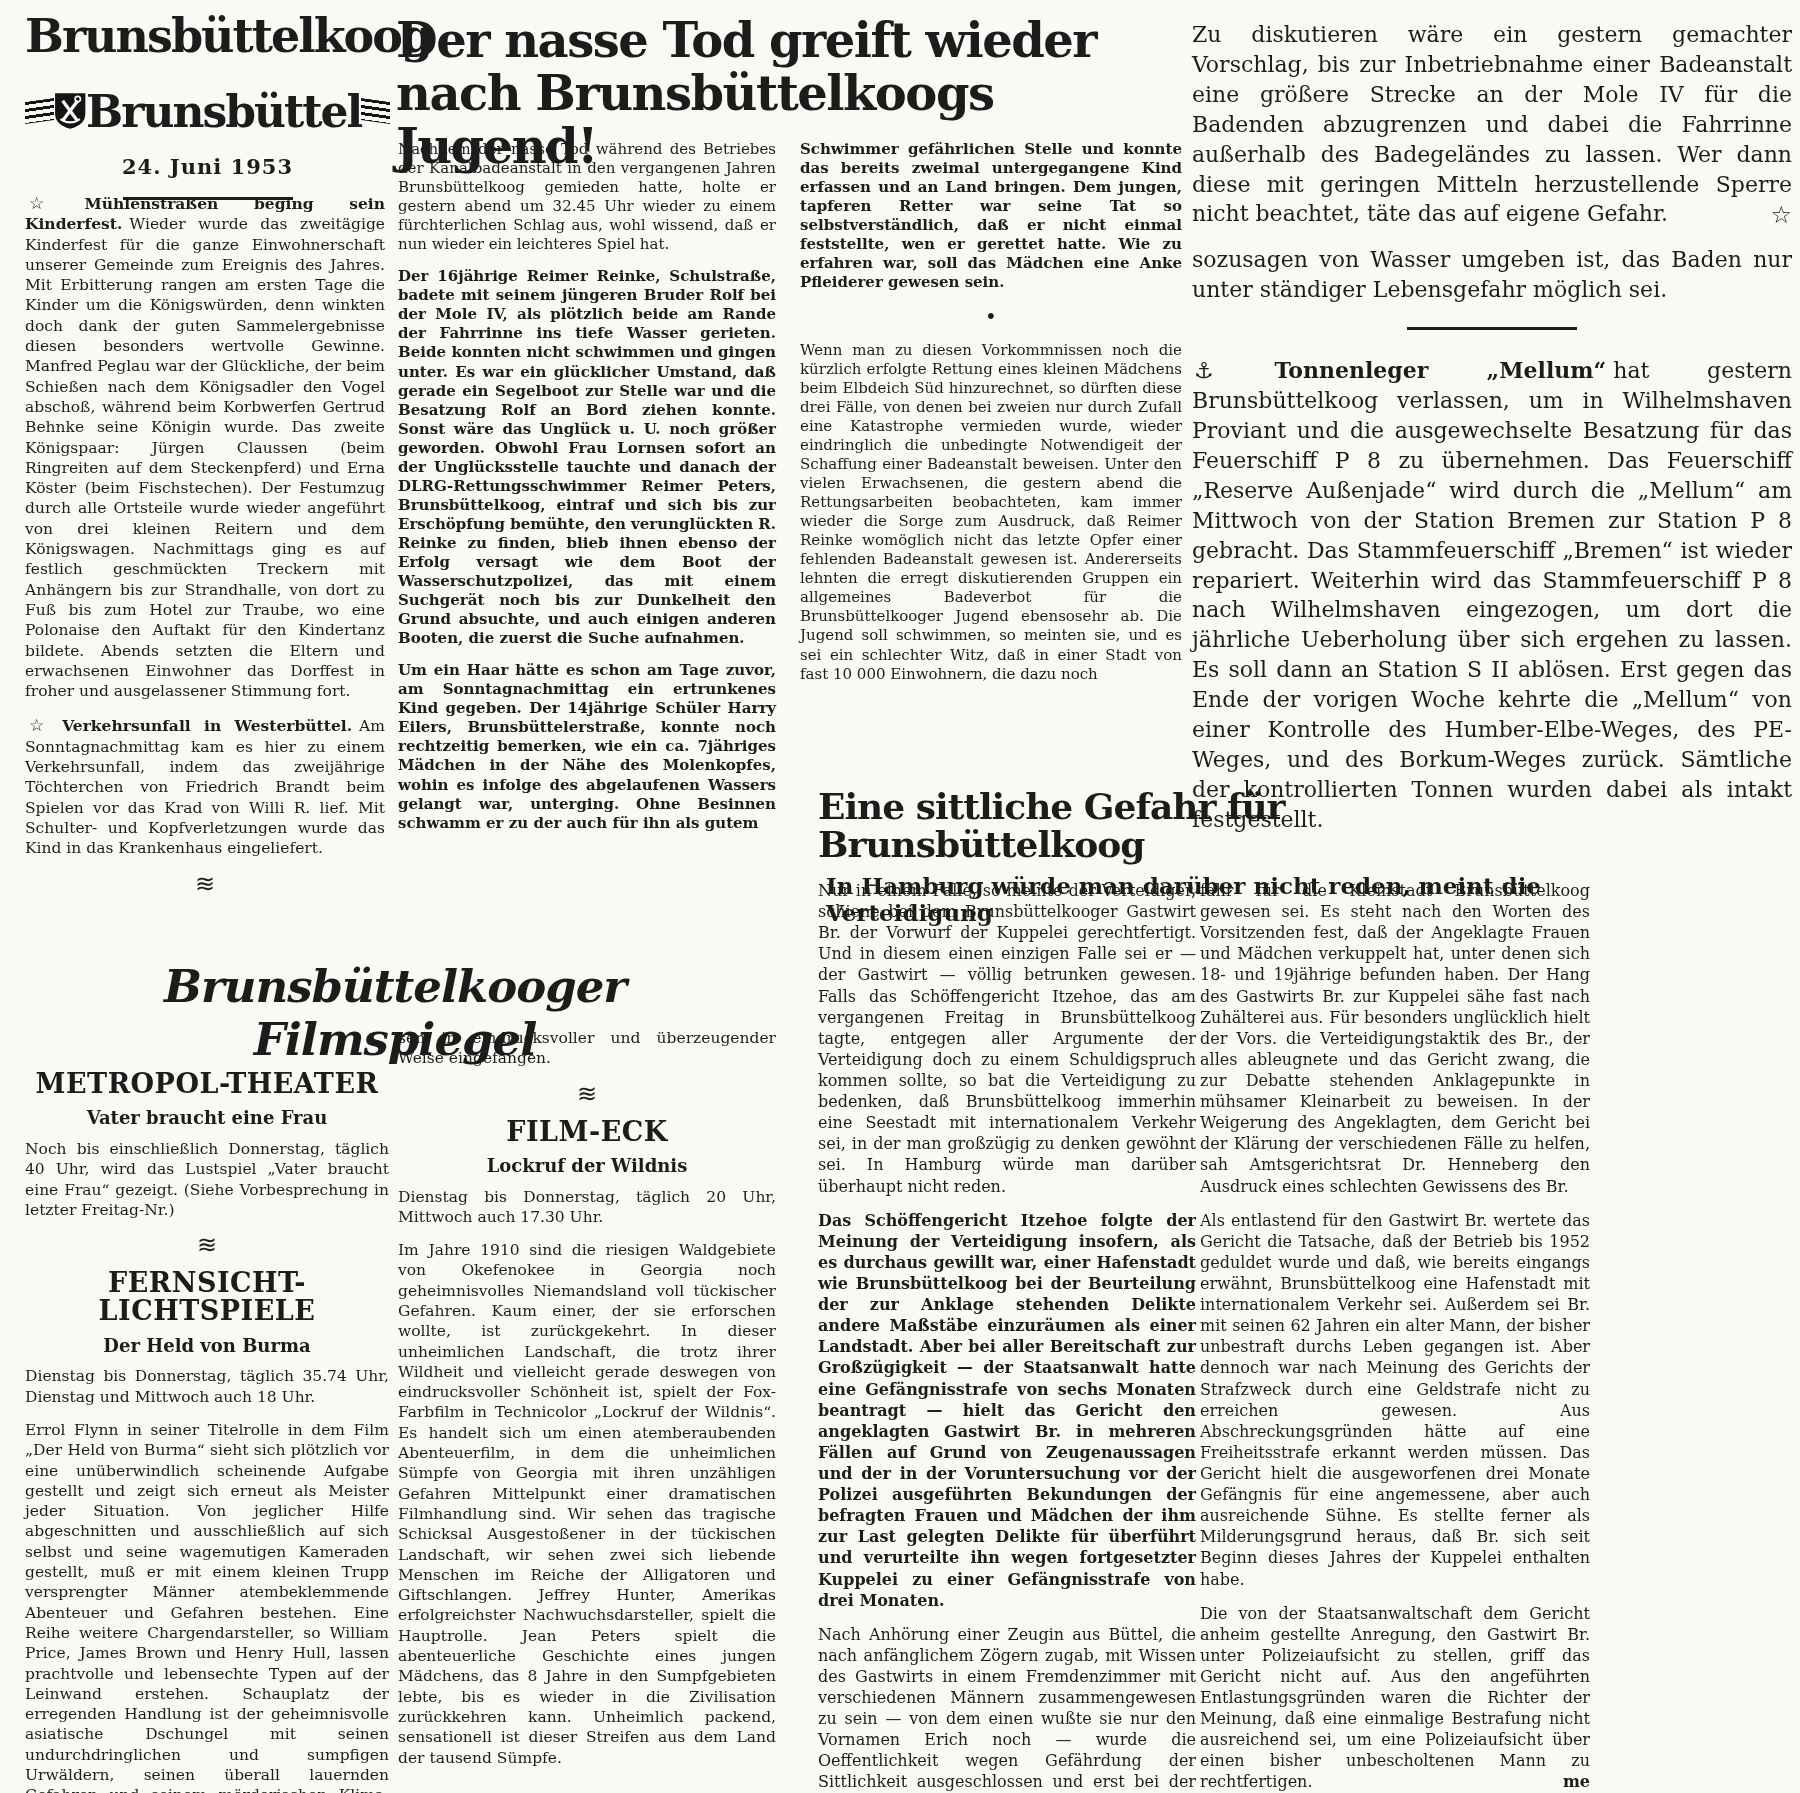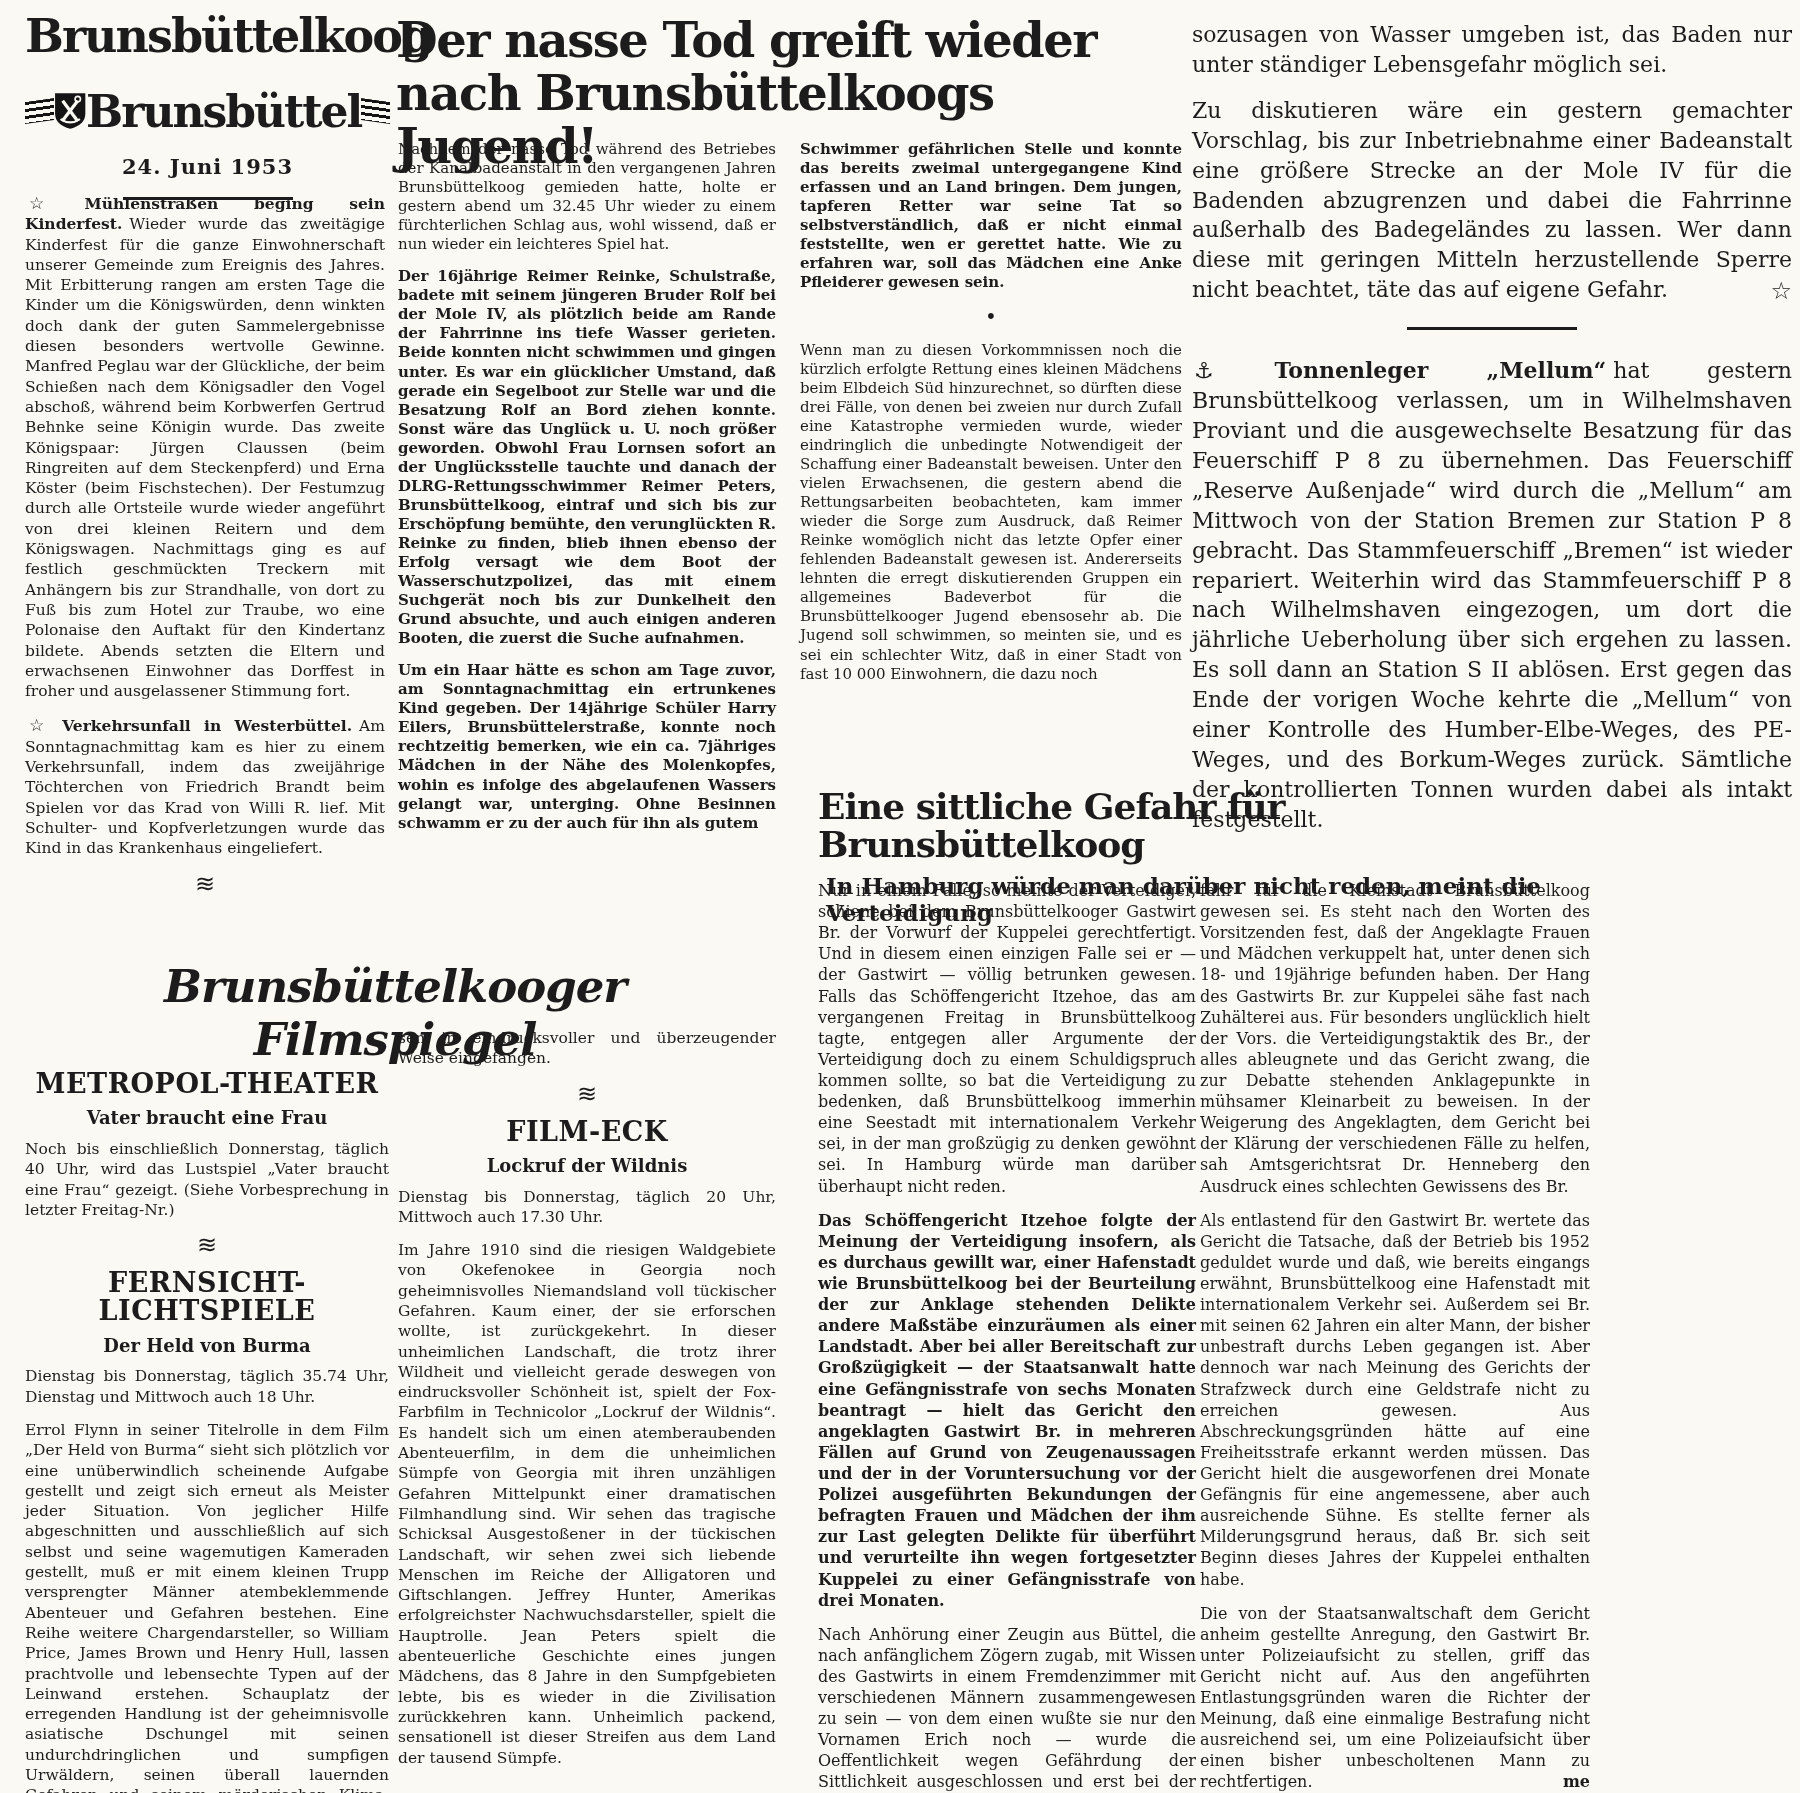--- a/index.html
+++ b/index.html
@@ -99,22 +99,22 @@
     <p class="b">Um ein Haar hätte es schon am Tage zuvor, am Sonntagnachmittag ein ertrunkenes Kind gegeben. Der 14jährige Schüler Harry Eilers, Brunsbüttelerstraße, konnte noch rechtzeitig bemerken, wie ein ca. 7jähriges Mädchen in der Nähe des Molenkopfes, wohin es infolge des abgelaufenen Wassers gelangt war, unterging. Ohne Besinnen schwamm er zu der auch für ihn als gutem</p>
   </div>
 
   <div class="abs main-col mc2 just">
     <p class="b">Schwimmer gefährlichen Stelle und konnte das bereits zweimal untergegangene Kind erfassen und an Land bringen. Dem jungen, tapferen Retter war seine Tat so selbstverständlich, daß er nicht einmal feststellte, wen er gerettet hatte. Wie zu erfahren war, soll das Mädchen eine Anke Pfleiderer gewesen sein.</p>
     <div class="bullet-div">•</div>
     <p>Wenn man zu diesen Vorkommnissen noch die kürzlich erfolgte Rettung eines kleinen Mädchens beim Elbdeich Süd hinzurechnet, so dürften diese drei Fälle, von denen bei zweien nur durch Zufall eine Katastrophe vermieden wurde, wieder eindringlich die unbedingte Notwendigeit der Schaffung einer Badeanstalt beweisen. Unter den vielen Erwachsenen, die gestern abend die Rettungsarbeiten beobachteten, kam immer wieder die Sorge zum Ausdruck, daß Reimer Reinke womöglich nicht das letzte Opfer einer fehlenden Badeanstalt gewesen ist. Andererseits lehnten die erregt diskutierenden Gruppen ein allgemeines Badeverbot für die Brunsbüttelkooger Jugend ebensosehr ab. Die Jugend soll schwimmen, so meinten sie, und es sei ein schlechter Witz, daß in einer Stadt von fast 10 000 Einwohnern, die dazu noch</p>
   </div>
 
   <div class="abs right-col just">
+    <p><span>Zu diskutieren wäre ein gestern gemachter Vorschlag, bis zur Inbetriebnahme einer Badeanstalt eine größere Strecke an der Mole IV für die Badenden abzugrenzen und dabei die Fahrrinne außerhalb des Badegeländes zu lassen. Wer dann diese mit geringen Mitteln herzustellende Sperre nicht beachtet, täte das auf eigene Gefahr.</span><span class="icon star-end">☆</span></p>
     <p>sozusagen von Wasser umgeben ist, das Baden nur unter ständiger Lebensgefahr möglich sei.</p>
-    <p><span>Zu diskutieren wäre ein gestern gemachter Vorschlag, bis zur Inbetriebnahme einer Badeanstalt eine größere Strecke an der Mole IV für die Badenden abzugrenzen und dabei die Fahrrinne außerhalb des Badegeländes zu lassen. Wer dann diese mit geringen Mitteln herzustellende Sperre nicht beachtet, täte das auf eigene Gefahr.</span><span class="icon star-end">☆</span></p>
     <div class="rule2"></div>
     <p><span class="icon anchor-glyph">⚓</span><b class="lead-title">Tonnenleger „Mellum“</b><span>hat gestern Brunsbüttelkoog verlassen, um in Wilhelmshaven Proviant und die ausgewechselte Besatzung für das Feuerschiff P 8 zu übernehmen. Das Feuerschiff „Reserve Außenjade“ wird durch die „Mellum“ am Mittwoch von der Station Bremen zur Station P 8 gebracht. Das Stammfeuerschiff „Bremen“ ist wieder repariert. Weiterhin wird das Stammfeuerschiff P 8 nach Wilhelmshaven eingezogen, um dort die jährliche Ueberholung über sich ergehen zu lassen. Es soll dann an Station S II ablösen. Erst gegen das Ende der vorigen Woche kehrte die „Mellum“ von einer Kontrolle des Humber-Elbe-Weges, des PE-Weges, und des Borkum-Weges zurück. Sämtliche der kontrollierten Tonnen wurden dabei als intakt festgestellt.</span></p>
   </div>
 
   <div class="abs court-head">
     <div class="court-h2">Eine sittliche Gefahr für Brunsbüttelkoog</div>
     <div class="court-h3">In Hamburg würde man darüber nicht reden, meint die Verteidigung</div>
   </div>
 
   <div class="abs court-col cc1 just">

